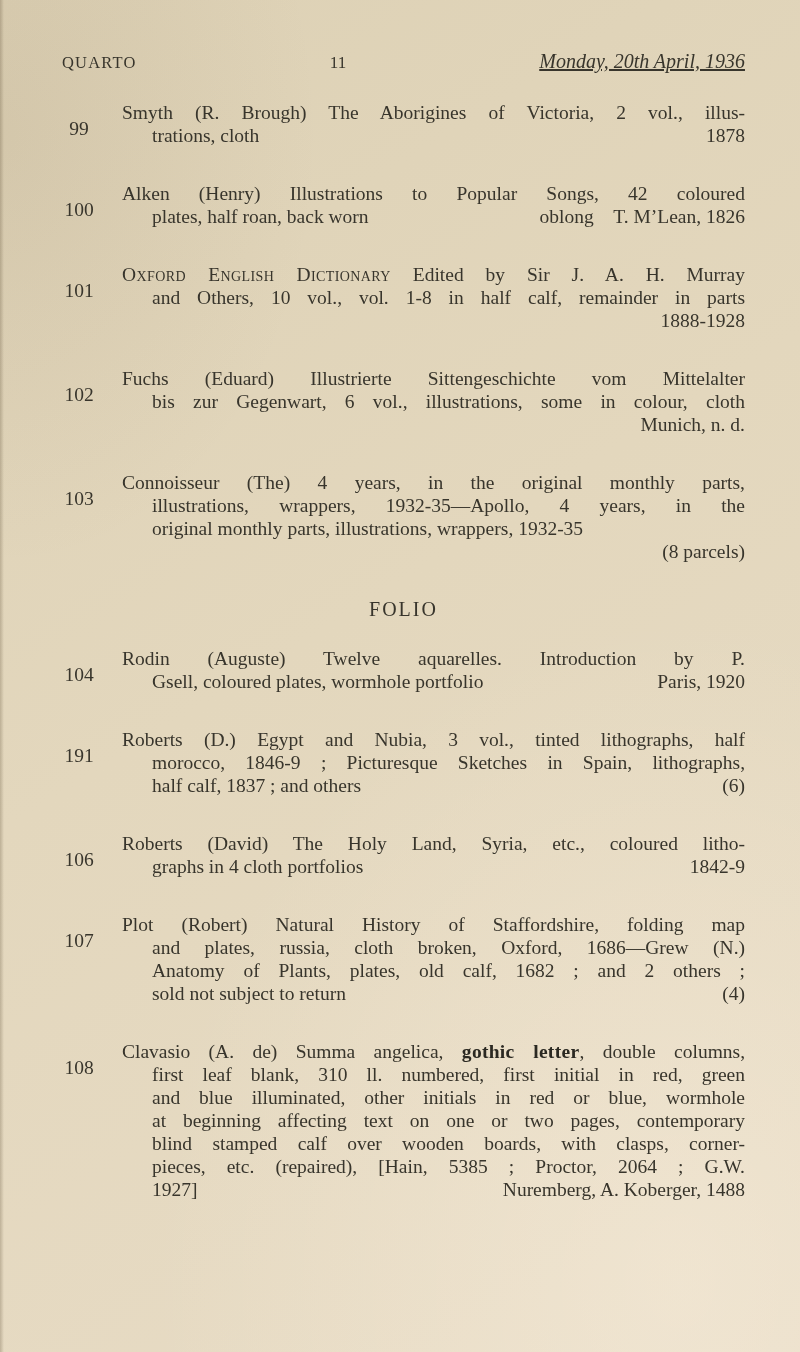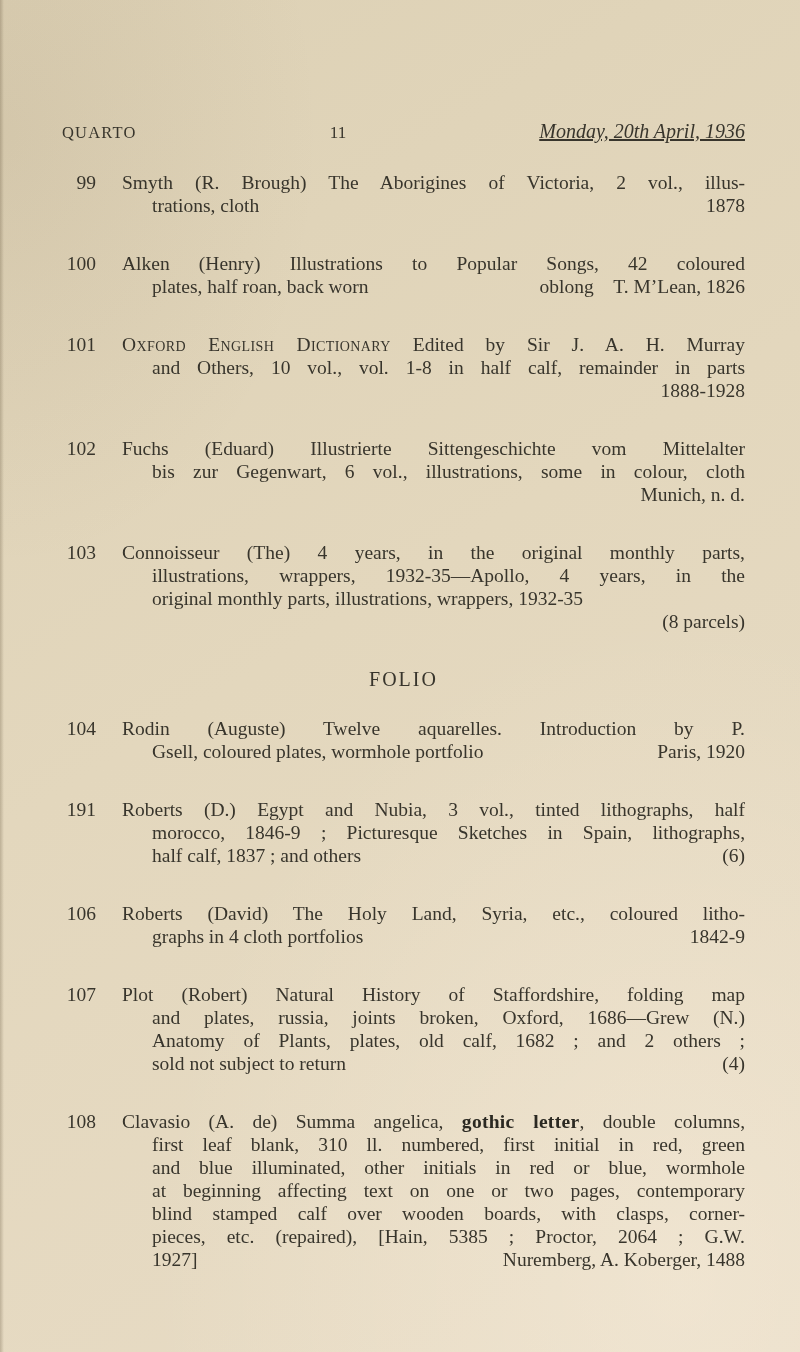--- a/index.html
+++ b/index.html
@@ -5,21 +5,21 @@
   html, body { margin: 0; padding: 0; }
   body {
     width: 800px; height: 1352px;
     font-family: "Liberation Serif", "DejaVu Serif", serif;
     overflow: hidden;
   }
   .paper {
     position: relative;
     width: 800px; height: 1352px;
     box-sizing: border-box;
-    padding: 120px 55px 0 62px;
+    padding: 50px 55px 0 62px;
     background:
       radial-gradient(120% 90% at 85% 95%, rgba(255,245,230,0.35) 0%, rgba(255,245,230,0) 55%),
       radial-gradient(100% 80% at 0% 10%, rgba(120,100,70,0.10) 0%, rgba(120,100,70,0) 40%),
       linear-gradient(148deg, #ddd1b5 0%, #e3d7bd 45%, #e8dcc6 100%);
     color: #38352c;
     font-size: 19.5px;
     line-height: 23px;
   }
   .paper::before { 
     content: ""; position: absolute; left: 0; top: 0; bottom: 0; width: 4px;
@@ -35,22 +35,22 @@
   }
   .pageno { font-size: 17px; }
   .date { font-style: italic; font-size: 20px; text-decoration: underline; }
 
   .entry {
     position: relative;
     margin-left: 60px;            
     margin-bottom: 35px;
   }
   .lot {
-    position: absolute; left: -60px; top: 0; width: 34px;
-    text-align: right;
+    position: absolute; left: -60px; top: 16px; width: 34px;
+    text-align: center;
   }
   .line { min-height: 23px; }
   .line + .line { padding-left: 30px; }   
   .line.justify { text-align: justify; text-align-last: justify; }
   .line.left    { text-align: left; }
   .line.right   { text-align: right; }
   .line.split   { display: flex; justify-content: space-between; align-items: baseline; }
   .seg.it { }
   .seg.sc { font-variant: small-caps; letter-spacing: 0.4px; }
   .seg.gothic { font-weight: 700; letter-spacing: 0.3px; color: #2b2922; }
@@ -151,21 +151,21 @@
           <div class="line split">
             <span class="grp"><span class="seg it">graphs in 4 cloth portfolios</span></span>
             <span class="grp"><span class="seg rm">1842-9</span></span>
           </div>
         </div>
       </div>
       <div class="entry">
         <span class="lot">107</span>
         <div class="lines">
           <div class="line justify"><span class="seg rm">Plot (Robert) Natural History of Staffordshire, </span><span class="seg it">folding map</span></div>
-          <div class="line justify"><span class="seg it">and plates, russia, joints broken, Oxford</span><span class="seg rm">, 1686—Grew (N.)</span></div>
+          <div class="line justify"><span class="seg it">and plates, russia, cloth broken, Oxford</span><span class="seg rm">, 1686—Grew (N.)</span></div>
           <div class="line justify"><span class="seg rm">Anatomy of Plants, </span><span class="seg it">plates, old calf</span><span class="seg rm">, 1682 ; and 2 others ;</span></div>
           <div class="line split">
             <span class="grp"><span class="seg it">sold not subject to return</span></span>
             <span class="grp"><span class="seg rm">(4)</span></span>
           </div>
         </div>
       </div>
       <div class="entry">
         <span class="lot">108</span>
         <div class="lines">

